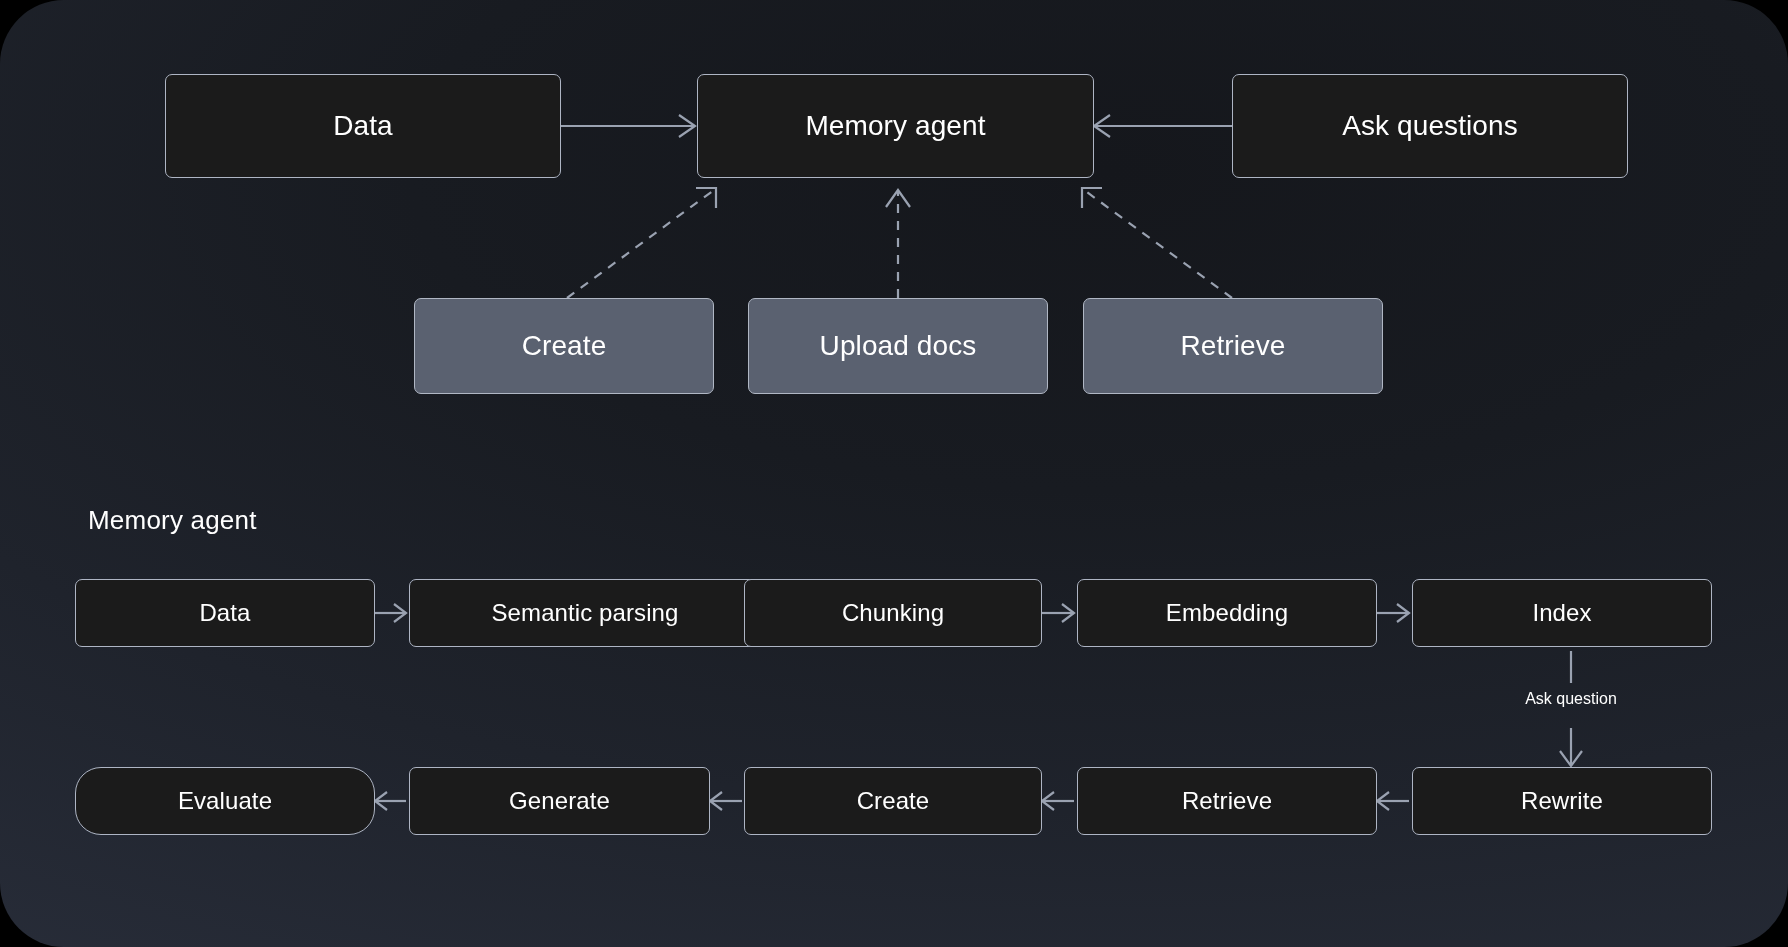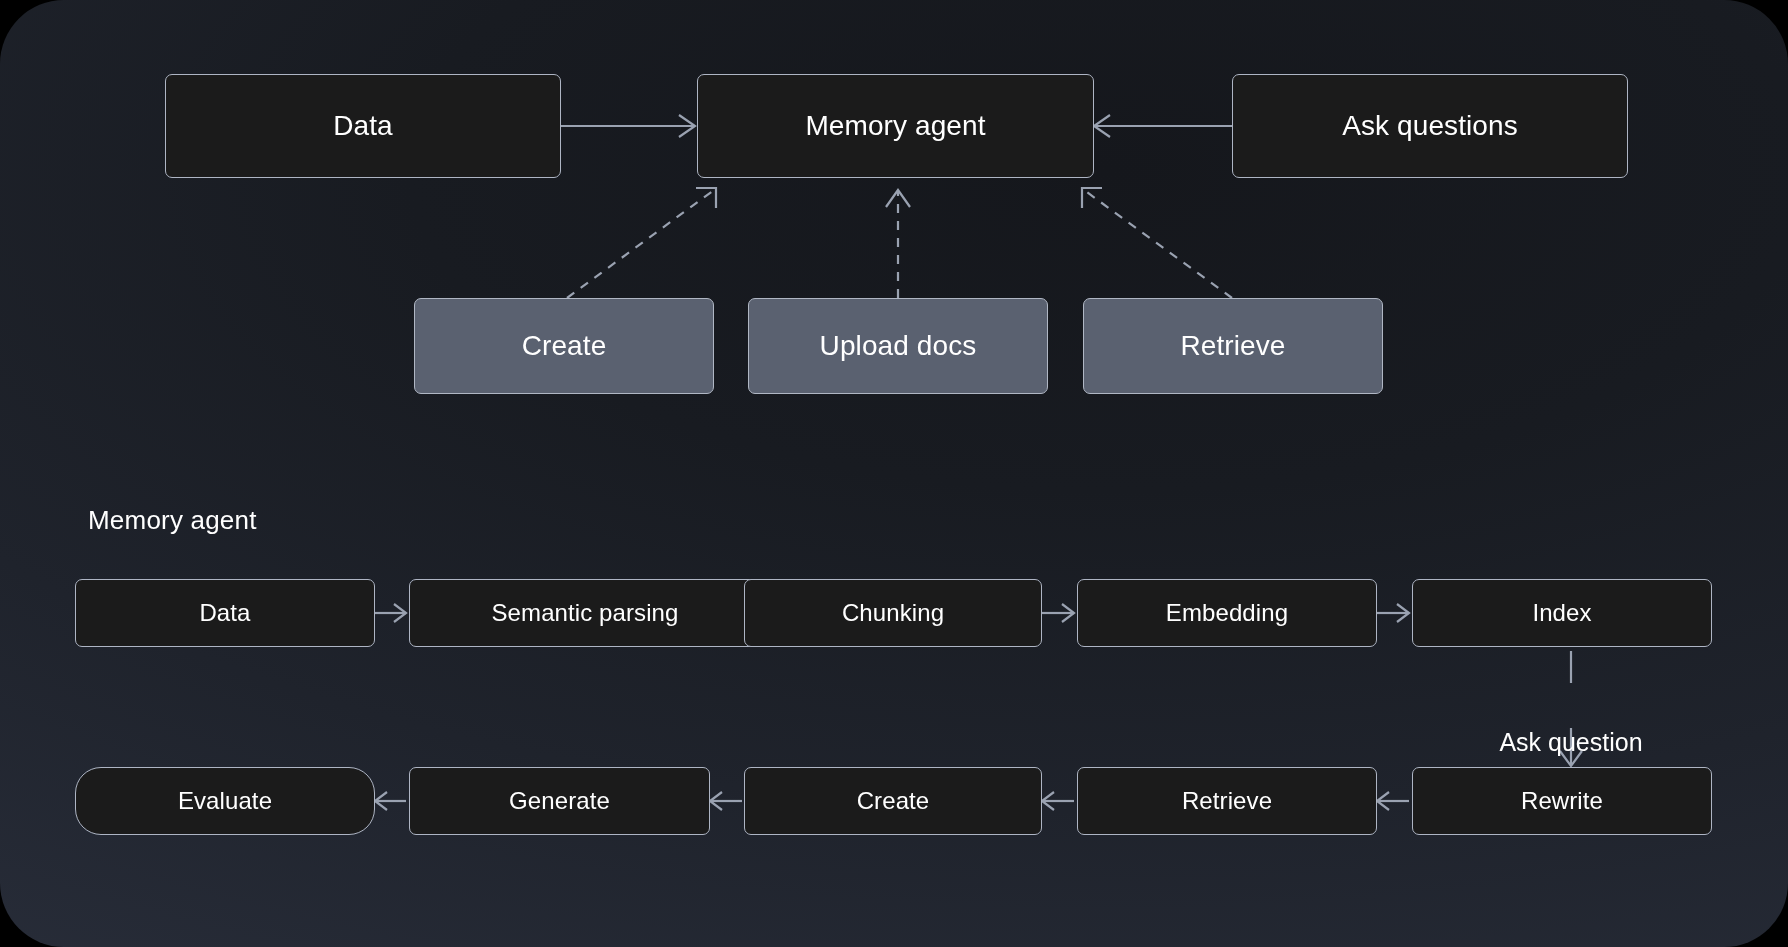--- a/index.html
+++ b/index.html
@@ -53,24 +53,23 @@
     color: #ffffff;
     font-size: 26px;
     letter-spacing: 0.2px;
     white-space: nowrap;
   }
 
   
   .edge-label {
     position: absolute;
     color: #ffffff;
-    font-size: 25px;
+    font-size: 16px;
     white-space: nowrap;
     text-align: center;
-    margin-top: 38px;
   }
 
   
   #wires {
     position: absolute;
     left: 0;
     top: 0;
     width: 1788px;
     height: 947px;
     pointer-events: none;

